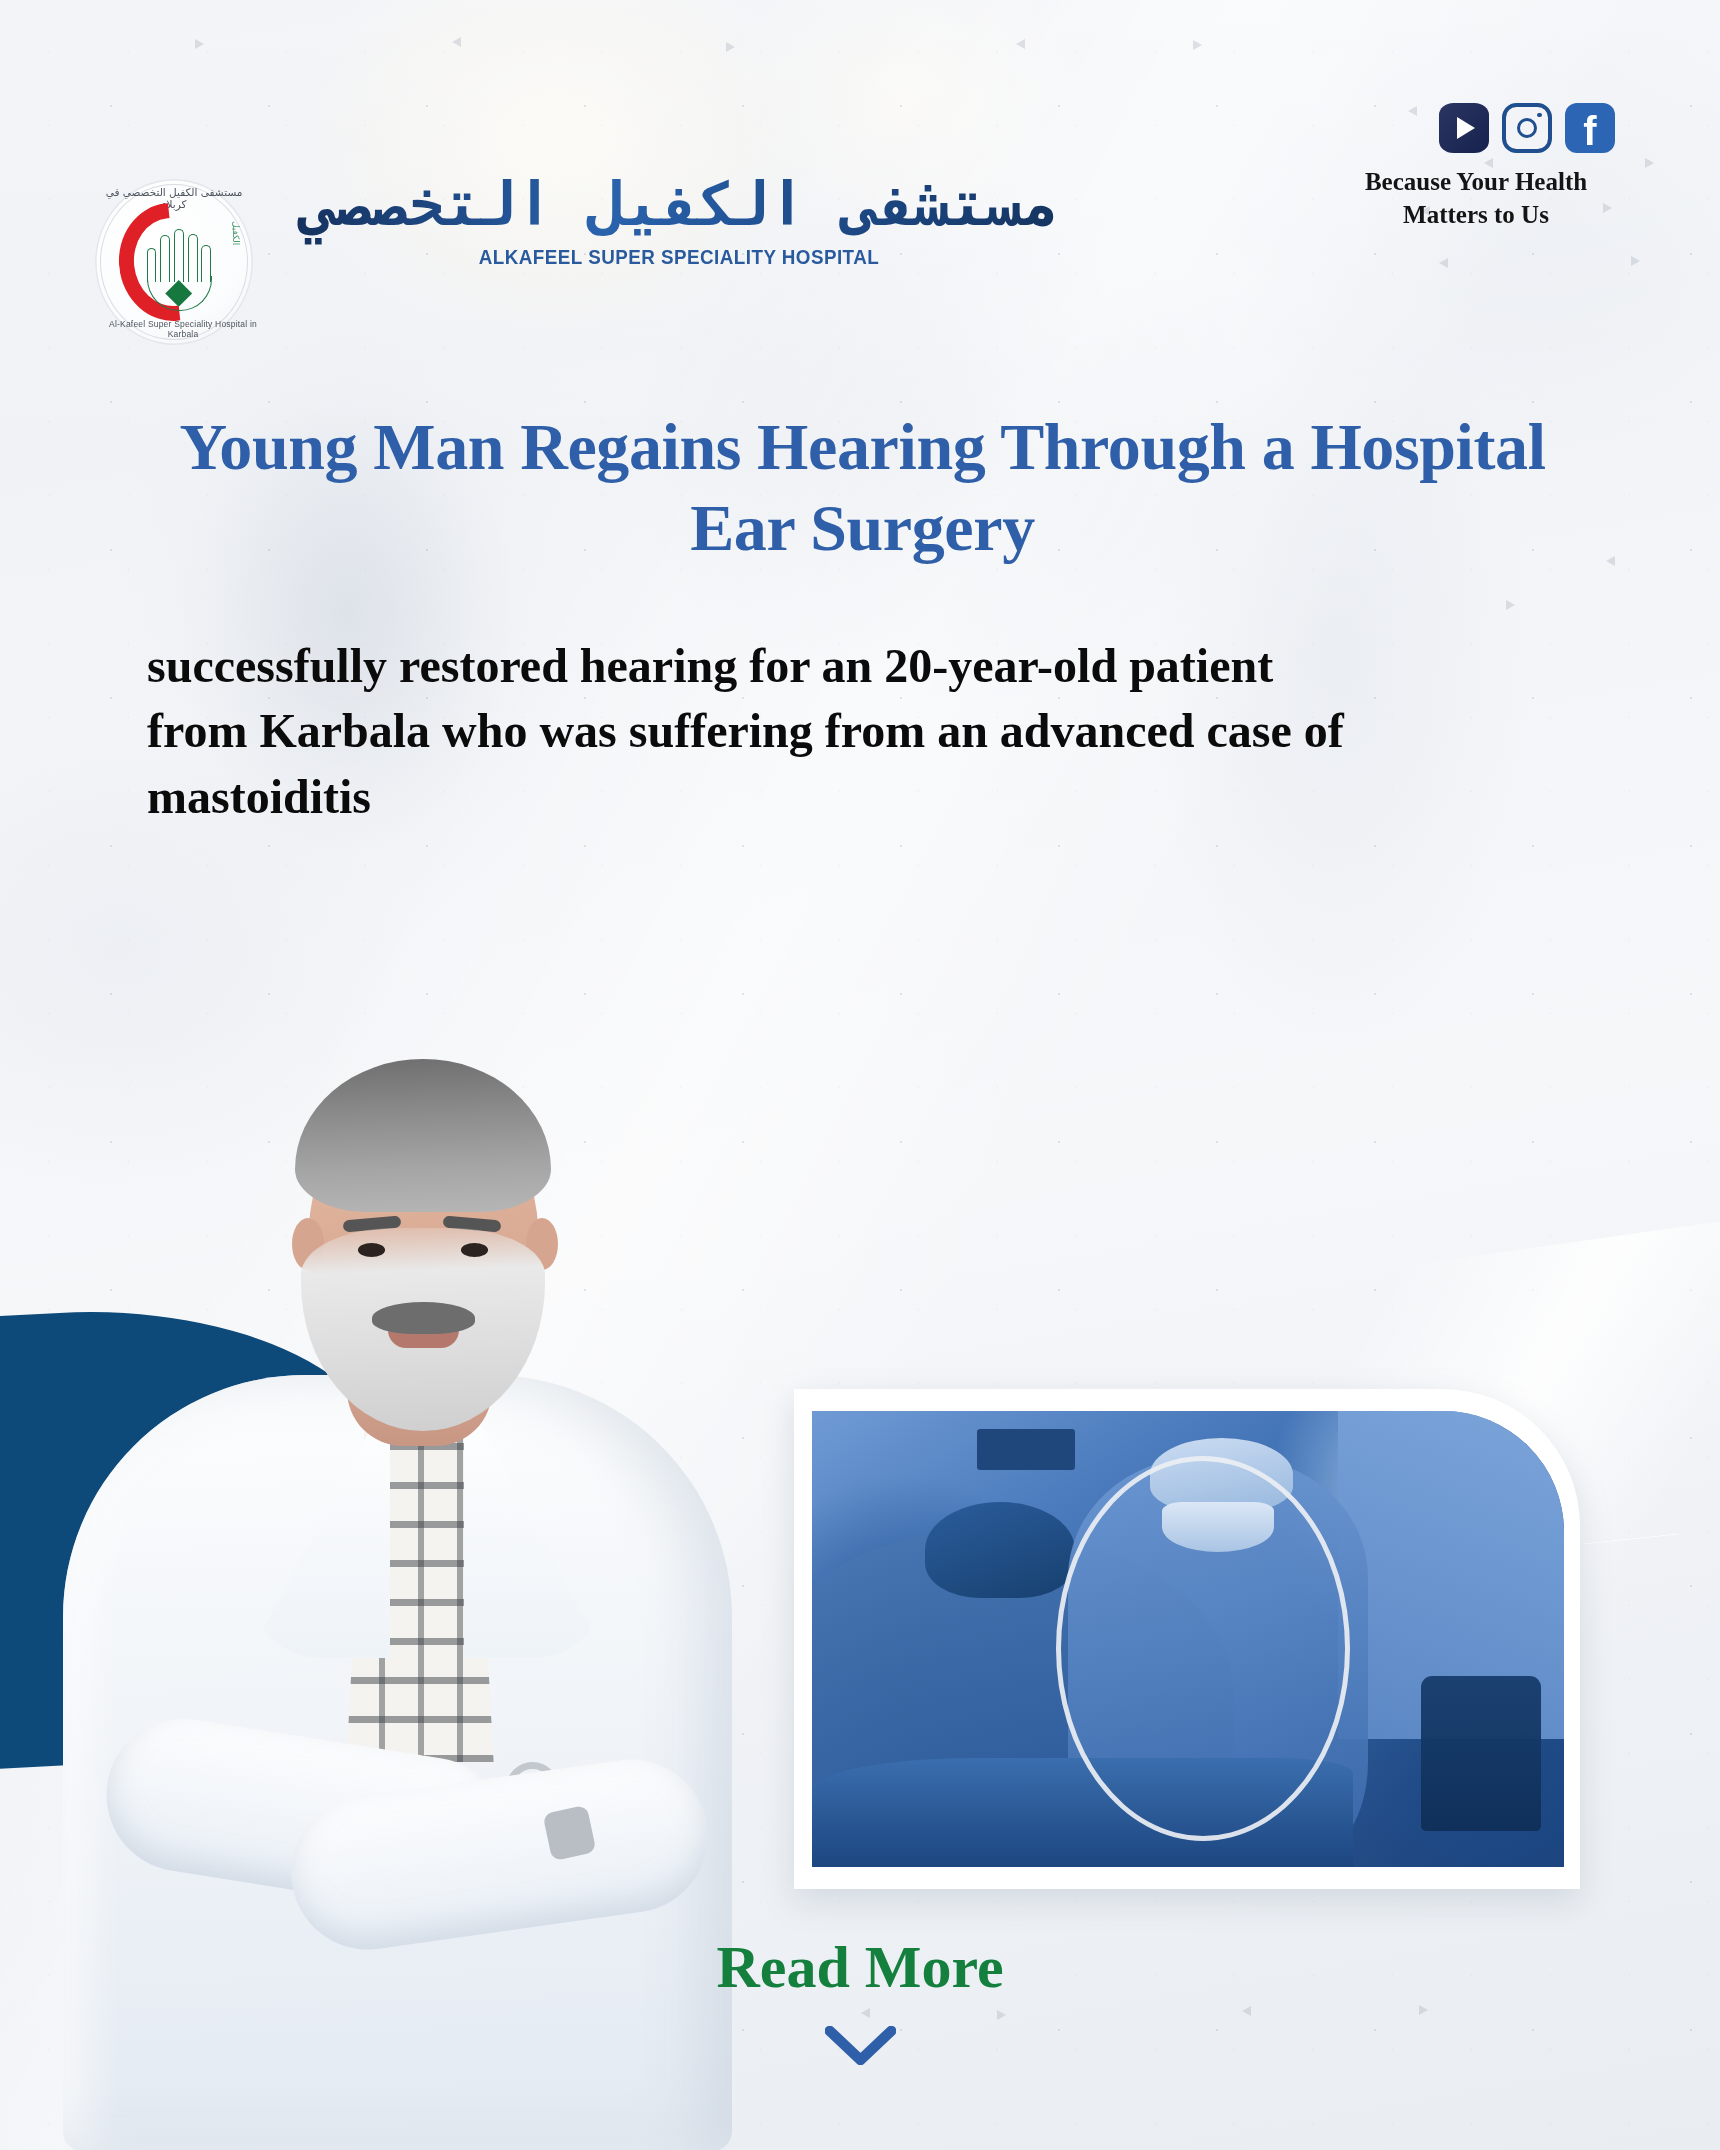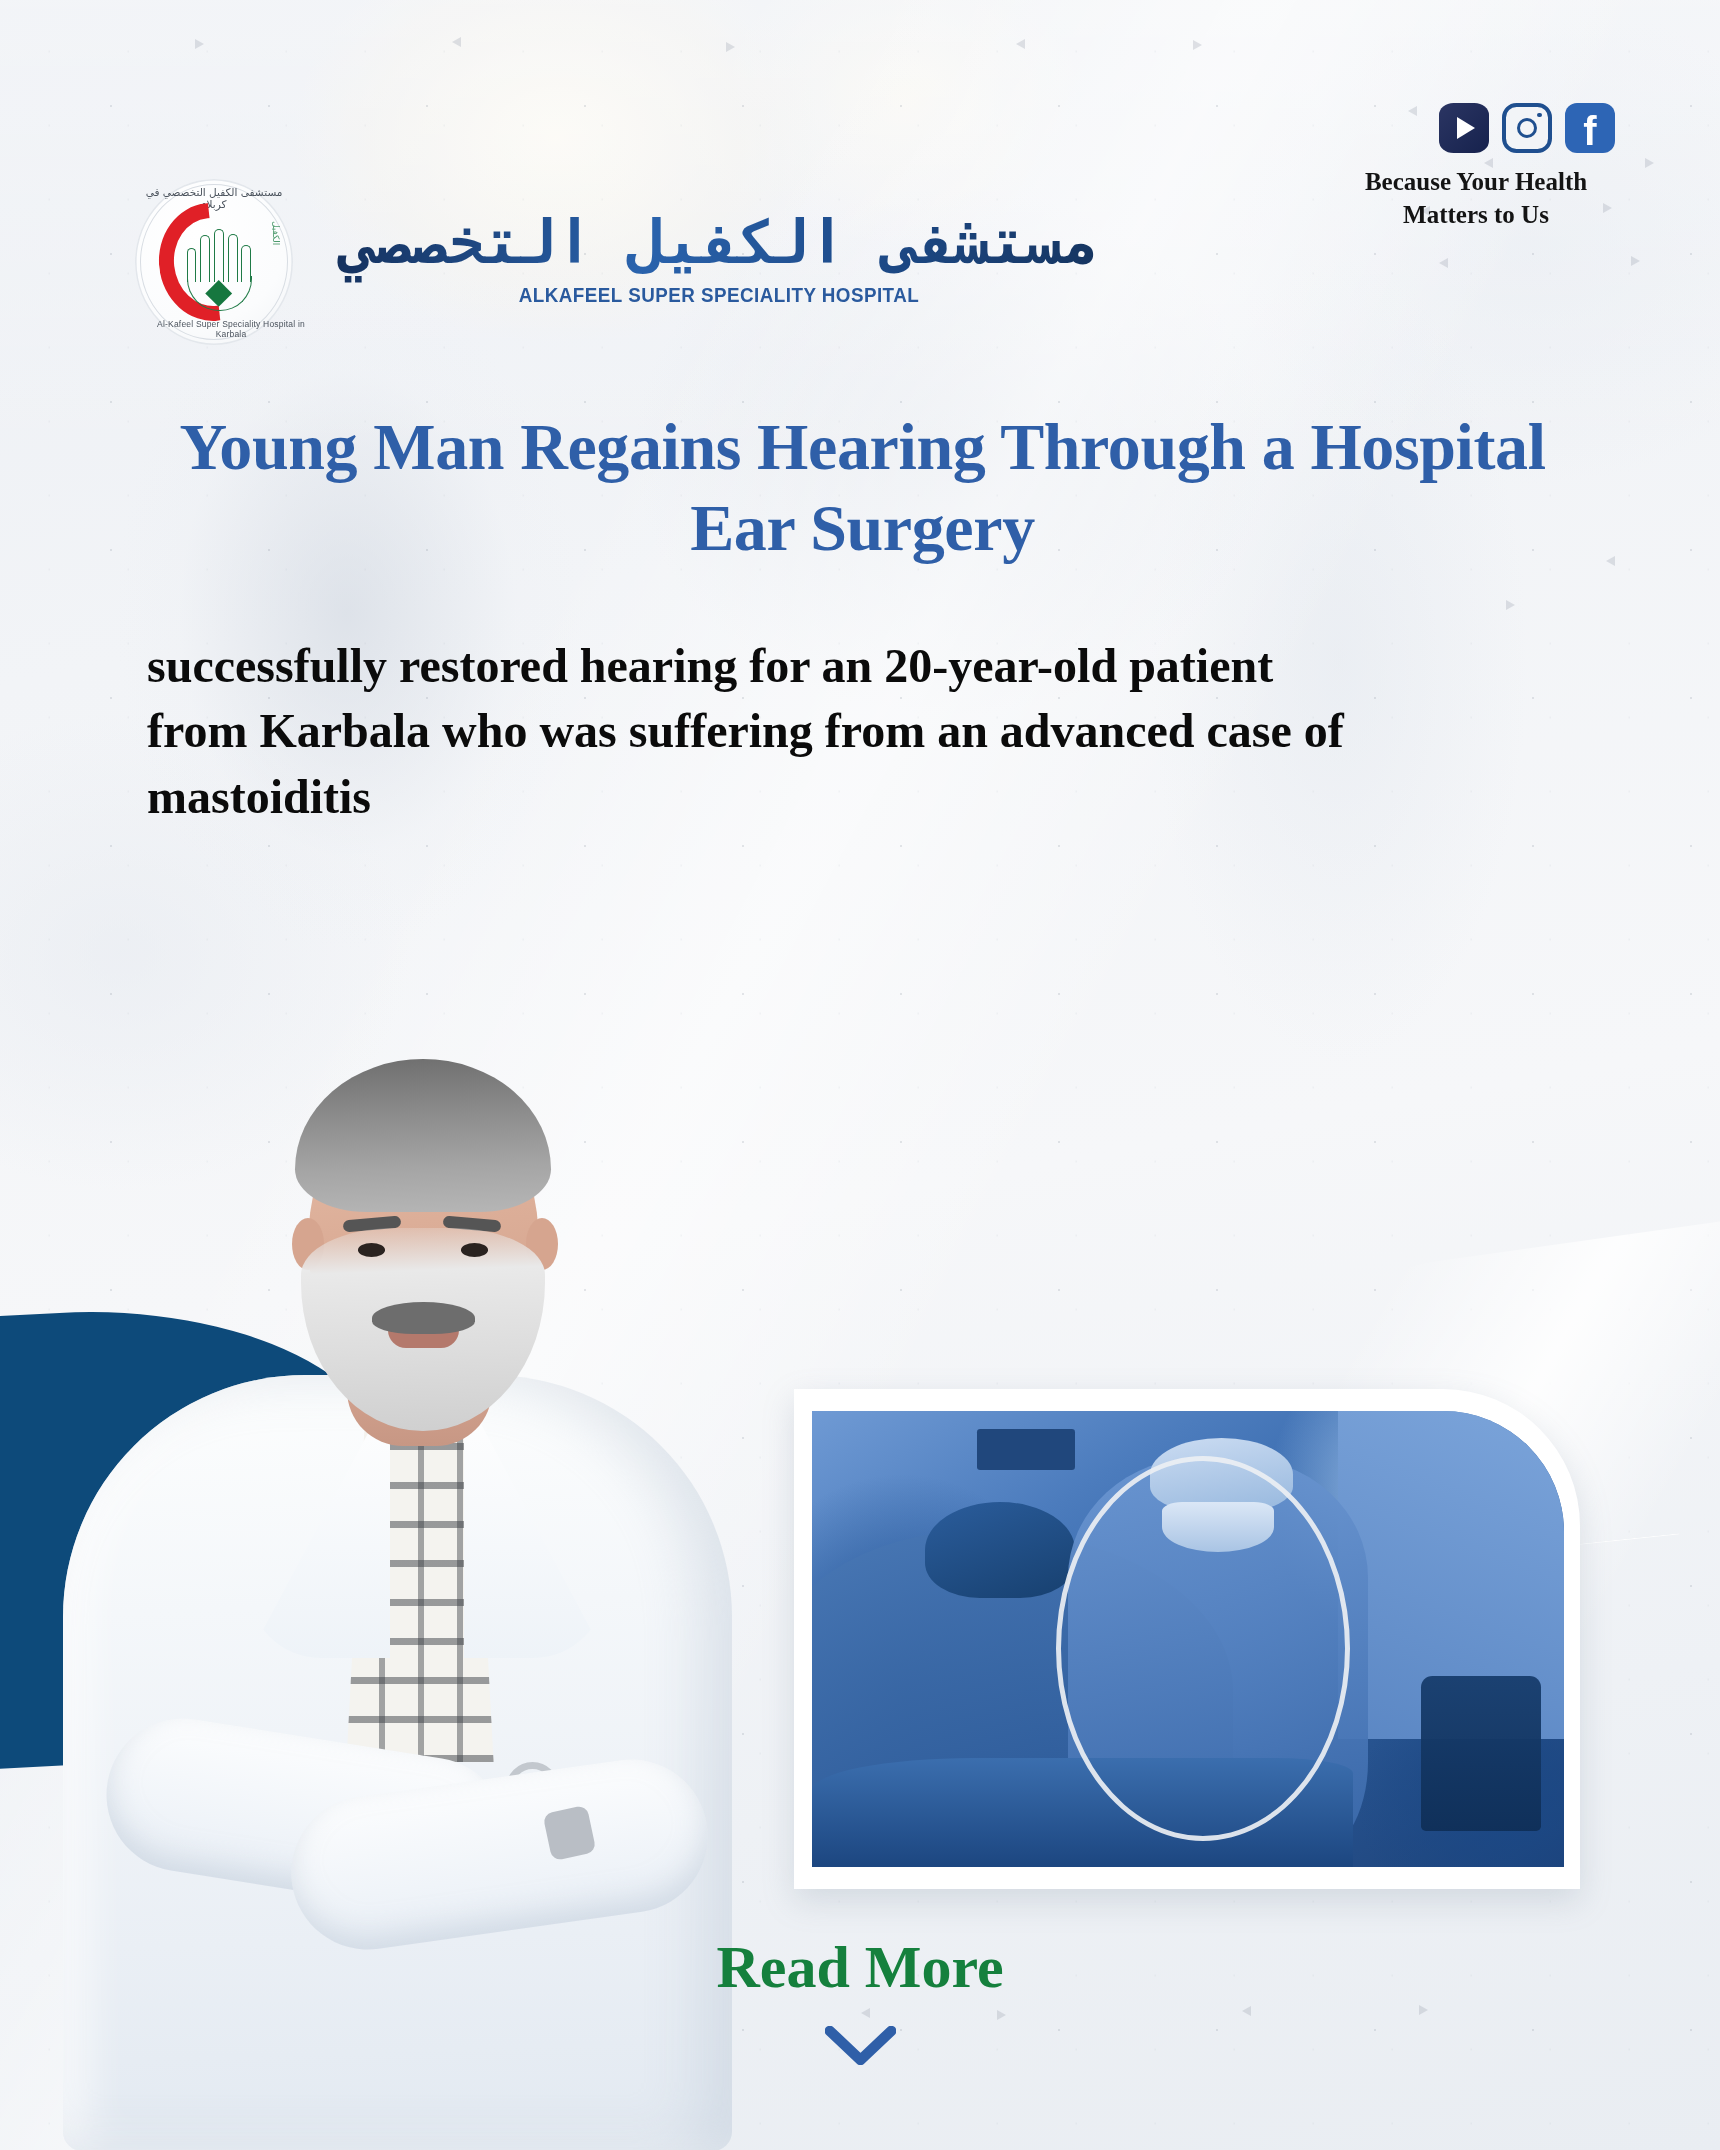--- a/index.html
+++ b/index.html
@@ -55,21 +55,21 @@
     background:linear-gradient(128deg, rgba(255,255,255,0) 25%, rgba(255,255,255,.85) 48%, rgba(255,255,255,0) 70%);
     transform:rotate(-8deg); border-radius:50% 0 40% 0;
   }
   .ribbon-2{
     right:24px; top:1556px; width:452px; height:290px;
     border-top:1.6px solid rgba(255,255,255,.85);
     border-radius:60% 0 0 0; transform:rotate(-6deg);
   }
 
   
-  .logo-block{ position:absolute; left:95px; top:179px; display:flex; align-items:center; gap:42px;margin-left:40px; }
+  .logo-block{ position:absolute; left:95px; top:179px; display:flex; gap:42px; }
   .logo-emblem{
     position:relative; width:158px; height:166px; border-radius:50%;
     background:radial-gradient(circle at 38% 32%, #ffffff 0%, #fbfcfd 62%, #f0f2f5 100%);
     box-shadow:0 0 0 1.6px #e3e7ec inset;
   }
   .emb-ring{position:absolute;inset:4.8px;border-radius:50%;border:1.2px solid #d8dde3;}
   .emb-crescent{
     position:absolute; left:24px; top:24px; width:106px; height:118px; border-radius:50%;
     border:15.3px solid #e02027; clip-path: polygon(0 0, 52% 0, 52% 100%, 0 100%);
     transform:rotate(-6deg);
@@ -78,21 +78,21 @@
   .emb-hand i{ position:absolute; bottom:29px; width:9.7px; border:1.8px solid #1f7a46; border-bottom:none;
                border-radius:5.6px 5.6px 0 0; background:transparent; }
   .emb-hand i:nth-child(1){left:1.6px;height:34px;}
   .emb-hand i:nth-child(2){left:15.3px;height:47px;}
   .emb-hand i:nth-child(3){left:29px;height:53px;}
   .emb-hand i:nth-child(4){left:43px;height:48px;}
   .emb-hand i:nth-child(5){left:56px;height:37px;}
   .emb-palm{position:absolute;left:1.6px;bottom:0;width:65px;height:35px;border:1.8px solid #1f7a46;border-top:none;border-radius:0 0 32px 32px;}
   .emb-diamond{position:absolute;left:24px;bottom:8px;width:19.4px;height:19.4px;background:#16773f;transform:rotate(45deg);}
   .emb-ar{position:absolute;left:0;top:7.3px;width:100%;text-align:center;font-size:10.5px;color:#4b535d;font-family:"DejaVu Sans",sans-serif;}
-  .emb-en{position:absolute;left:17px;bottom:5.6px;width:100%;text-align:center;font-size:8.5px;color:#4b535d;letter-spacing:0.2px;font-family:"Liberation Sans",sans-serif;}
+  .emb-en{position:absolute;left:9px;bottom:5.6px;width:100%;text-align:center;font-size:8.5px;color:#4b535d;letter-spacing:0.2px;font-family:"Liberation Sans",sans-serif;}
   .emb-script{position:absolute;right:13px;top:42px;width:21px;height:77px;color:#2f8a54;font-size:9px;line-height:9.7px;opacity:.85;writing-mode:vertical-rl;font-family:"DejaVu Sans",sans-serif;}
 
   .logo-word{ display:flex; flex-direction:column; align-items:center; }
   .logo-ar{
     font-family:Liberation Mono, monospace; font-size:60px; font-weight:700; line-height:1;
     background:linear-gradient(100deg,#14305c 0%,#2a63ad 40%,#1d4a88 70%,#15345f 100%);
     -webkit-background-clip:text; background-clip:text; color:transparent;
     direction:rtl; padding:0 4.8px 6.5px;
   }
   .logo-en{

